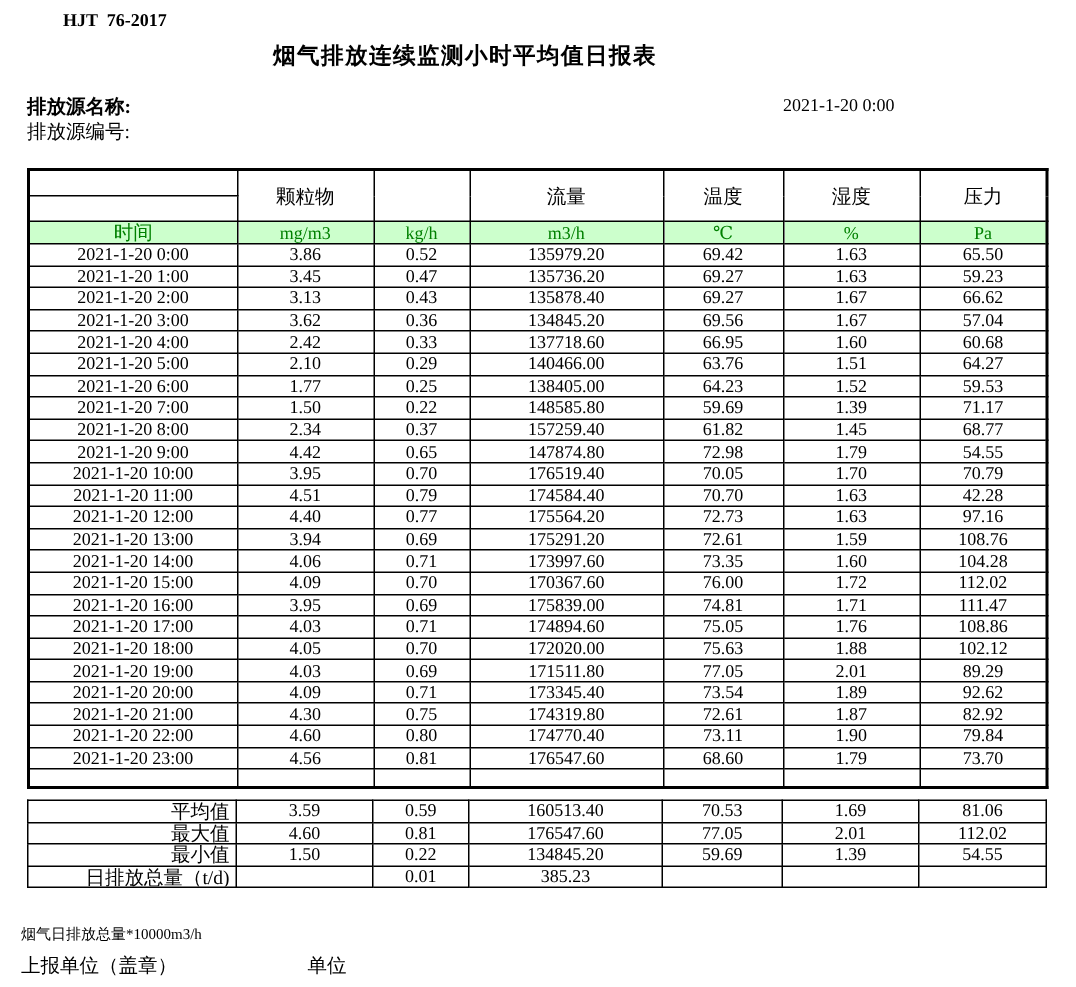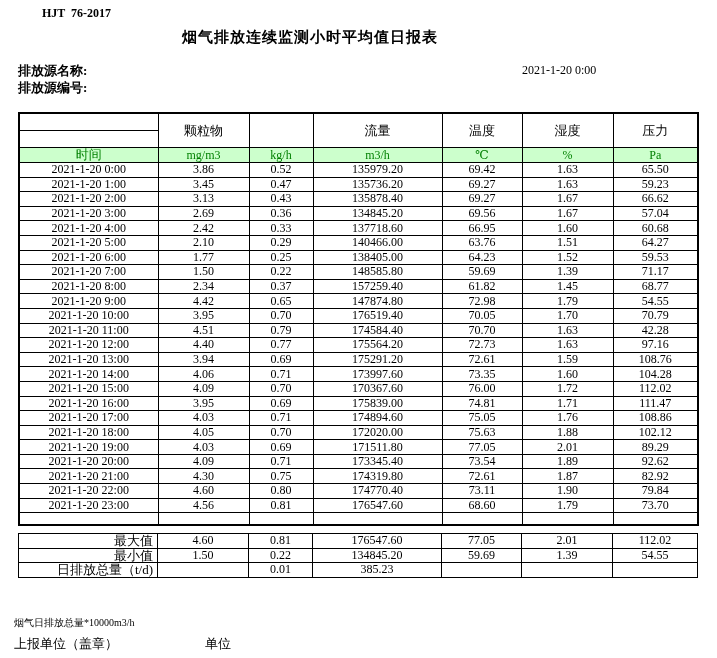--- a/index.html
+++ b/index.html
@@ -4,21 +4,21 @@
 <style>
   html,body{margin:0;padding:0;background:#fff;}
   body{width:717px;height:658px;position:relative;color:#000;
        font-family:"Liberation Serif","DejaVu Serif",serif;}
   .page{position:relative;width:717px;height:658px;overflow:hidden;}
 
   .standard{position:absolute;left:14px;top:6px;font-size:12px;font-weight:bold;white-space:pre;margin-left:28px;}
   .title{position:absolute;left:0;top:28px;width:620px;text-align:center;
          font-size:15px;font-weight:bold;letter-spacing:1px;}
   .src-name{position:absolute;left:18px;top:62px;font-size:13px;font-weight:bold;}
-  .src-id{position:absolute;left:18px;top:79px;font-size:13px;font-weight:bold;}
+  .src-id{position:absolute;left:18px;top:79px;font-size:13px;font-weight:normal;}
   .report-date{position:absolute;left:522px;top:63px;font-size:12px;}
 
   table{border-collapse:collapse;table-layout:fixed;}
   table.main{position:absolute;left:18px;top:112px;width:679px;border:2px solid #000;}
   table.summary{position:absolute;left:18px;top:533px;width:679px;border:1px solid #000;}
   td{border:1px solid #000;padding:0;margin:0;text-align:center;vertical-align:middle;
      font-size:12px;line-height:13px;height:13.6px;overflow:hidden;white-space:nowrap;}
   tr.gh-a td, tr.gh-b td{font-size:13px;height:16px;line-height:16px;}
   tr.unit-row td{background:var(--header-bg,#ccffcc);color:var(--header-text,#008000);
                  height:14px;line-height:14px;font-size:12px;}
@@ -97,21 +97,21 @@
           <td>2021-1-20 2:00</td>
           <td>3.13</td>
           <td>0.43</td>
           <td>135878.40</td>
           <td>69.27</td>
           <td>1.67</td>
           <td>66.62</td>
         </tr>
         <tr>
           <td>2021-1-20 3:00</td>
-          <td>2.69</td>
+          <td>3.62</td>
           <td>0.36</td>
           <td>134845.20</td>
           <td>69.56</td>
           <td>1.67</td>
           <td>57.04</td>
         </tr>
         <tr>
           <td>2021-1-20 4:00</td>
           <td>2.42</td>
           <td>0.33</td>
@@ -310,20 +310,29 @@
       <col style="width:139px">
         <col style="width:91px">
         <col style="width:64px">
       <col style="width:129px">
         <col style="width:80px">
         <col style="width:91px">
         <col style="width:85px">
     </colgroup>
     <tbody id="summary-rows">
         <tr>
+          <td class="sum-label">平均值</td>
+          <td>3.59</td>
+          <td>0.59</td>
+          <td>160513.40</td>
+          <td>70.53</td>
+          <td>1.69</td>
+          <td>81.06</td>
+        </tr>
+        <tr>
           <td class="sum-label">最大值</td>
           <td>4.60</td>
           <td>0.81</td>
           <td>176547.60</td>
           <td>77.05</td>
           <td>2.01</td>
           <td>112.02</td>
         </tr>
         <tr>
           <td class="sum-label">最小值</td>

